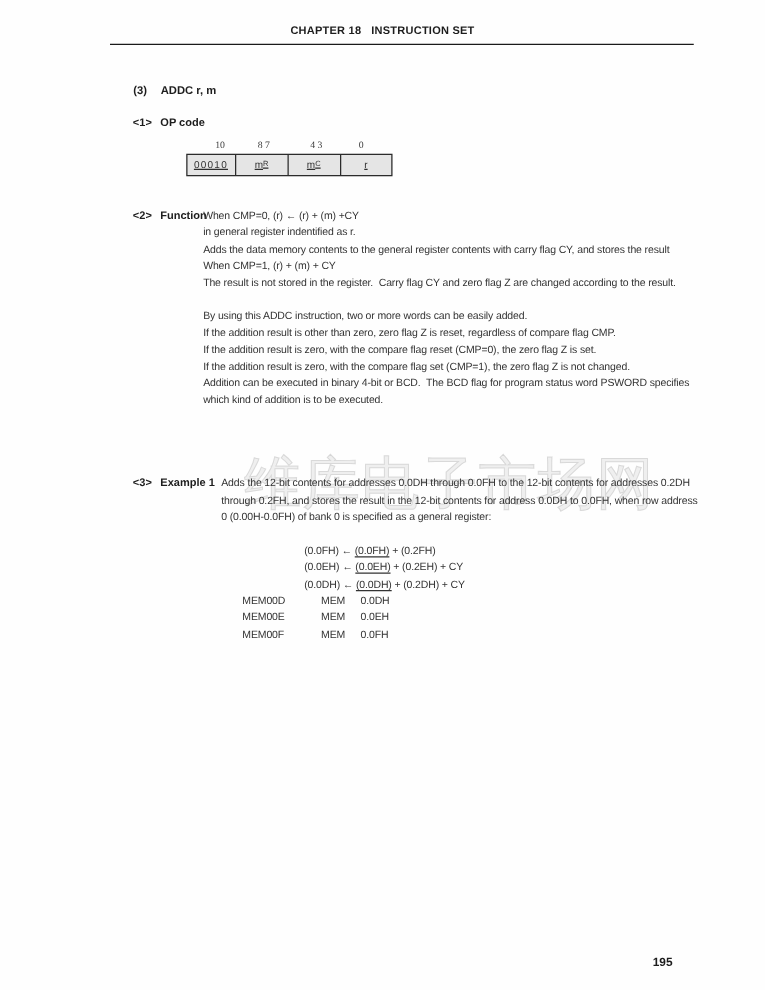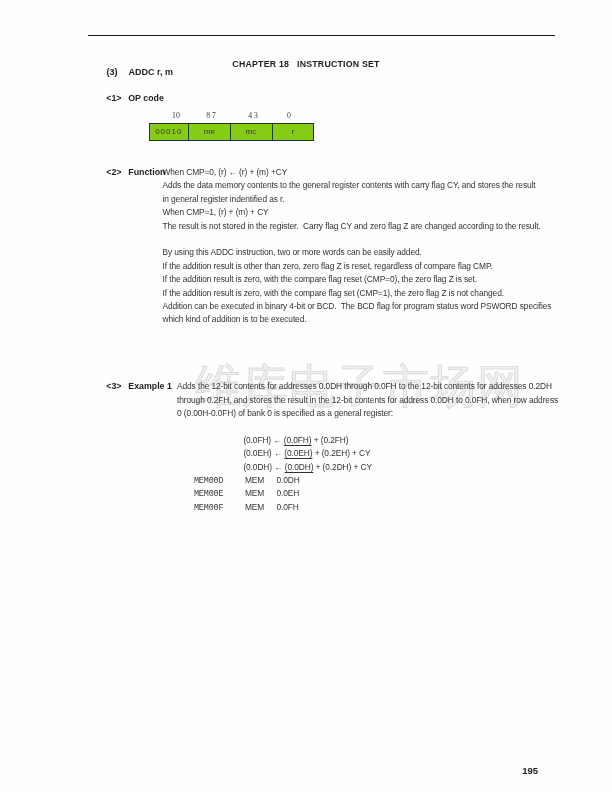--- a/index.html
+++ b/index.html
@@ -14,21 +14,20 @@
   }
   .abs { position: absolute; }
 
   
   .chapter-header {
     left: 0; right: 0; top: 18.5px;
     text-align: center;
     font-size: 8.8px; font-weight: bold; color: #1d1d1d;
     letter-spacing: 0.2px;
     white-space: pre;
-    margin-top: 40px;
   }
   .header-rule {
     left: 88px; top: 34.5px;
     width: 467px; height: 1.6px;
     background: #1a1a1a;
   }
 
   
   .instr-row {
     left: 96.5px; top: 53px; width: 456.5px;
@@ -54,21 +53,22 @@
   .bit-label { position: absolute; transform: translateX(-50%); white-space: pre; }
   .bit-label:nth-child(1) { left: 45px; }
   .bit-label:nth-child(2) { left: 80px; }
   .bit-label:nth-child(3) { left: 122px; }
   .bit-label:nth-child(4) { left: 158px; }
 
   .opcode-table {
     left: 148.5px; top: 123px;
     display: flex;
     border: 1.3px solid #2b2b2b;
-    background: #84cc16;
+    background: #e5e5e5;
+    text-decoration: underline;
   }
   .opcode-cell {
     box-sizing: border-box;
     height: 15.5px;
     display: flex; align-items: center; justify-content: center;
     font-size: 8px; color: #333;
     border-left: 1.3px solid #2b2b2b;
   }
   .opcode-cell:first-child { border-left: none; letter-spacing: 1px; }
   .w1 { width: 38.5px; } .w2 { width: 41.5px; } .w3 { width: 42px; } .w4 { width: 41.5px; }
@@ -78,21 +78,21 @@
   .body-block { font-size: 8.4px; line-height: 13.4px; color: #333; letter-spacing: -0.1px; }
   .line { white-space: pre; height: 13.4px; margin-left: 44px; }
 
   .fn-body   { left: 118.5px; top: 166.1px; }
   .ex-body   { left: 133px; top: 380.4px; }
   .formulas  { left: 186px;  top: 420.4px; }
   .mem-block { left: 136.5px; top: 460.4px; }
 
   .u-src { text-decoration: underline; text-underline-offset: 1.5px; }
 
-  .mem-col1 { display: inline-block; width: 51px; font-family: Liberation Mono, monospace; }
+  .mem-col1 { display: inline-block; width: 63px; }
   .mem-col2 { display: inline-block; width: 31.5px; }
 
   
   .page-num {
     right: 74px; top: 764.4px;
     font-size: 9.5px; font-weight: bold; color: #1d1d1d;
     line-height: 13.4px;
   }
 
   
@@ -147,22 +147,22 @@
       <span>r</span>
     </div>
   </div>
 
   <div class="abs sec-heading" style="top:152.3px">
     <span class="sec-tag">&lt;2&gt;</span><span>Function</span>
   </div>
 
   <div class="abs body-block fn-body">
     <div class="line">When CMP=0, (r) ← (r) + (m) +CY</div>
+    <div class="line">in general register indentified as r.</div>
     <div class="line">Adds the data memory contents to the general register contents with carry flag CY, and stores the result</div>
-    <div class="line">in general register indentified as r.</div>
     <div class="line">When CMP=1, (r) + (m) + CY</div>
     <div class="line">The result is not stored in the register.  Carry flag CY and zero flag Z are changed according to the result.</div>
     <div class="line"></div>
     <div class="line">By using this ADDC instruction, two or more words can be easily added.</div>
     <div class="line">If the addition result is other than zero, zero flag Z is reset, regardless of compare flag CMP.</div>
     <div class="line">If the addition result is zero, with the compare flag reset (CMP=0), the zero flag Z is set.</div>
     <div class="line">If the addition result is zero, with the compare flag set (CMP=1), the zero flag Z is not changed.</div>
     <div class="line">Addition can be executed in binary 4-bit or BCD.  The BCD flag for program status word PSWORD specifies</div>
     <div class="line">which kind of addition is to be executed.</div>
   </div>

